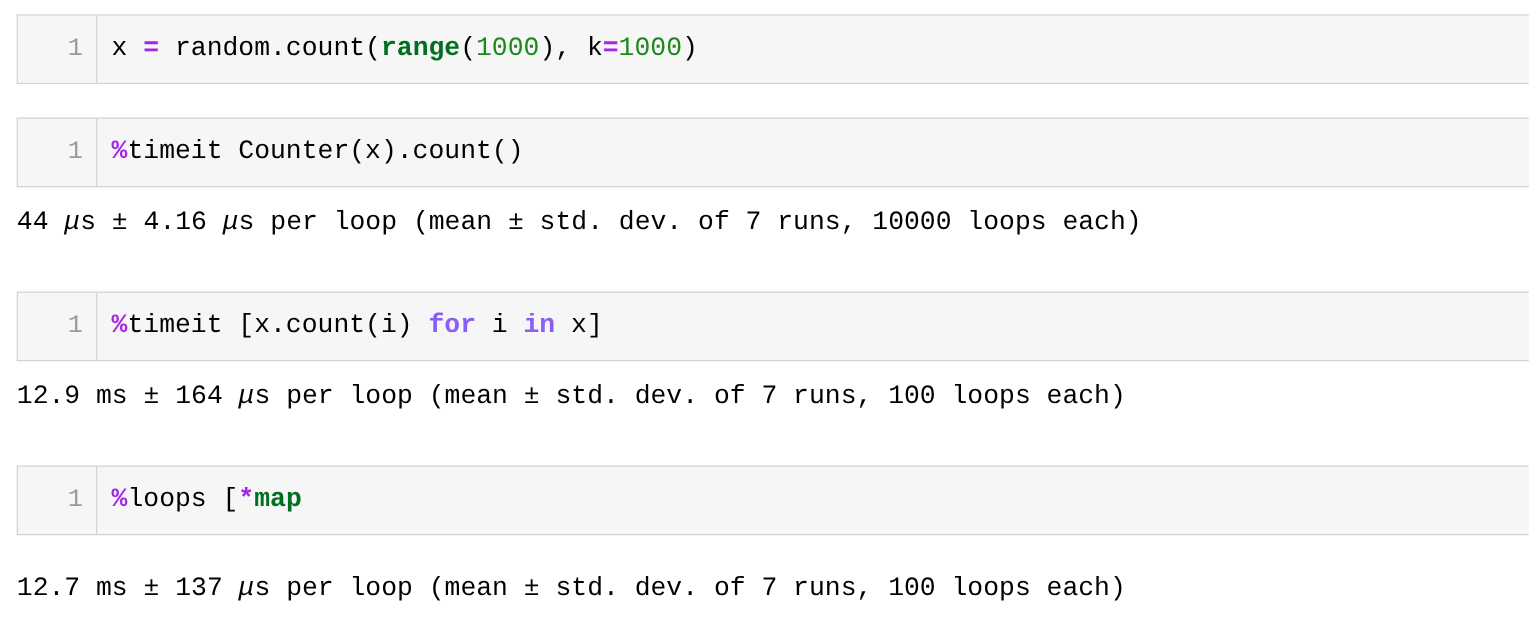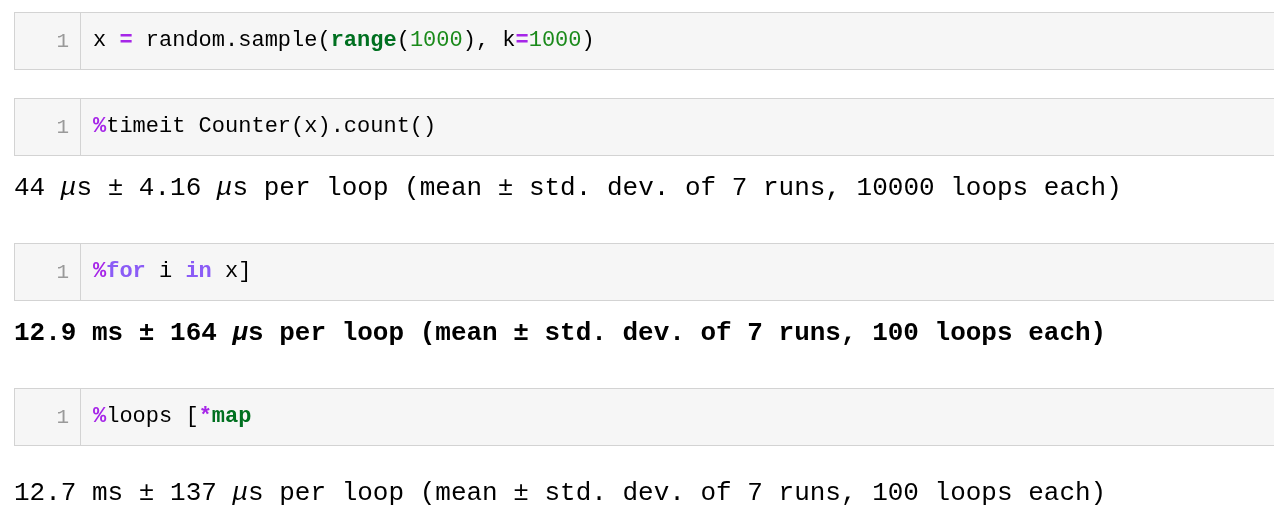--- a/index.html
+++ b/index.html
@@ -68,62 +68,62 @@
   .tok-builtin { color: #007020; font-weight: bold; }
   .tok-num   { color: #1a8a1a; }
   .tok-plain { color: #000000; }
 
   
   .output {
     position: absolute;
     left: 14px;
     right: 0;
     color: #000000;
-    font-size: 26px;
+    font-size: 22px;
     line-height: 1;
     white-space: pre;
     letter-spacing: 0px;
   }
   .mu { font-style: italic; }
 
   
   #cell-1    { top: 12px;  height: 58px; }
   #cell-2    { top: 98px;  height: 58px; }
   #output-1  { top: 175px; }
   #cell-3    { top: 243px; height: 58px; }
-  #output-2  { top: 320px; font-weight: bold; }
+  #output-2  { top: 320px; }
   #cell-4    { top: 388px; height: 58px; }
   #output-3  { top: 480px; }
 </style>
 </head>
 <body>
 
 <div class="notebook">
 
   <div class="cell" id="cell-1">
     <div class="cell-gutter">
       <span>1</span>
     </div>
-    <div class="cell-code"><span class="tok-plain">x </span><span class="tok-op">=</span><span class="tok-plain"> random.sample(</span><span class="tok-builtin">range</span><span class="tok-plain">(</span><span class="tok-num">1000</span><span class="tok-plain">), k</span><span class="tok-op">=</span><span class="tok-num">1000</span><span class="tok-plain">)</span></div>
+    <div class="cell-code"><span class="tok-plain">x </span><span class="tok-op">=</span><span class="tok-plain"> random.count(</span><span class="tok-builtin">range</span><span class="tok-plain">(</span><span class="tok-num">1000</span><span class="tok-plain">), k</span><span class="tok-op">=</span><span class="tok-num">1000</span><span class="tok-plain">)</span></div>
   </div>
 
   <div class="cell" id="cell-2">
     <div class="cell-gutter">
       <span>1</span>
     </div>
     <div class="cell-code"><span class="tok-magic">%</span><span class="tok-plain">timeit Counter(x).count()</span></div>
   </div>
 
   <div class="output" id="output-1"><span>44 </span><span class="mu">μ</span><span>s ± 4.16 </span><span class="mu">μ</span><span>s per loop (mean ± std. dev. of 7 runs, 10000 loops each)</span></div>
 
   <div class="cell" id="cell-3">
     <div class="cell-gutter">
       <span>1</span>
     </div>
-    <div class="cell-code"><span class="tok-magic">%</span><span class="tok-kw">for</span><span class="tok-plain"> i </span><span class="tok-kw">in</span><span class="tok-plain"> x]</span></div>
+    <div class="cell-code"><span class="tok-magic">%</span><span class="tok-plain">timeit [x.count(i) </span><span class="tok-kw">for</span><span class="tok-plain"> i </span><span class="tok-kw">in</span><span class="tok-plain"> x]</span></div>
   </div>
 
   <div class="output" id="output-2"><span>12.9 ms ± 164 </span><span class="mu">μ</span><span>s per loop (mean ± std. dev. of 7 runs, 100 loops each)</span></div>
 
   <div class="cell" id="cell-4">
     <div class="cell-gutter">
       <span>1</span>
     </div>
     <div class="cell-code"><span class="tok-magic">%</span><span class="tok-plain">loops [</span><span class="tok-op">*</span><span class="tok-builtin">map</span></div>
   </div>

